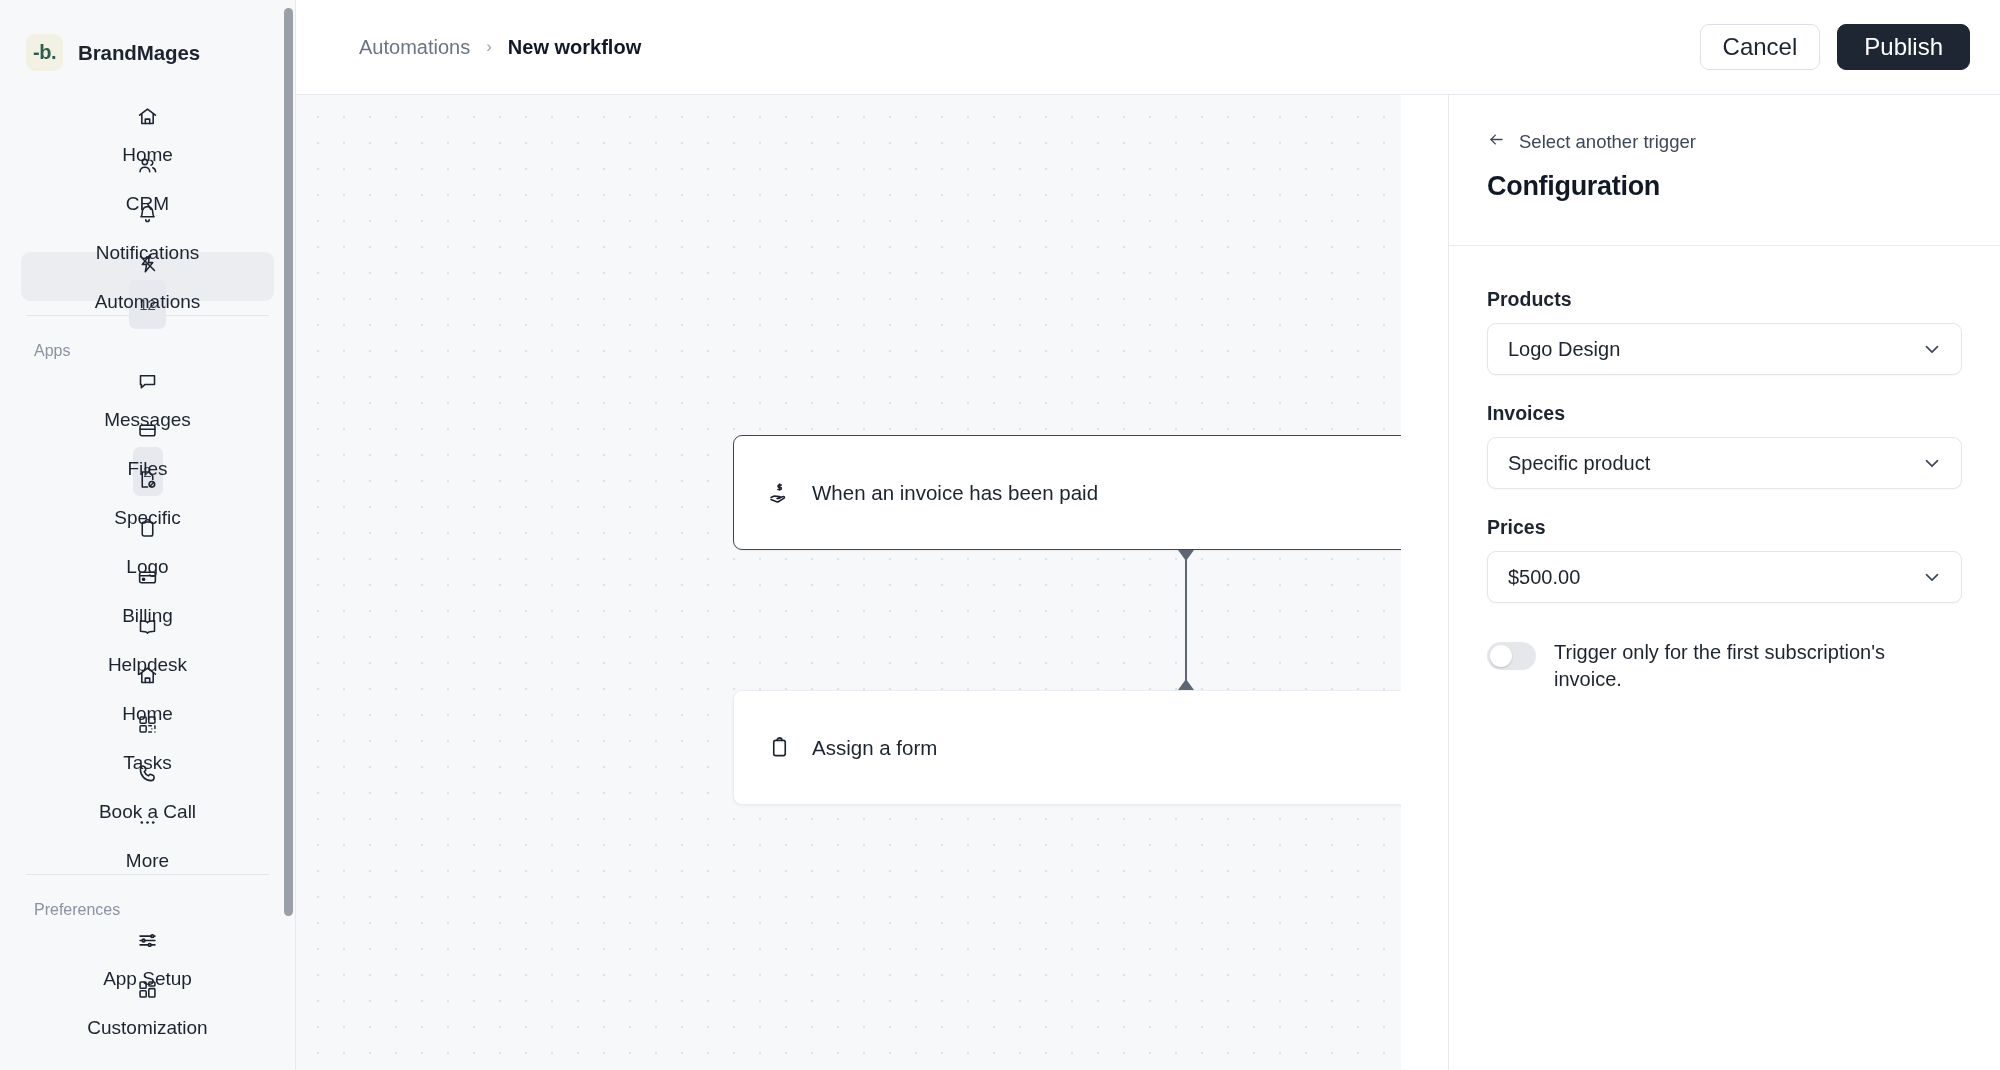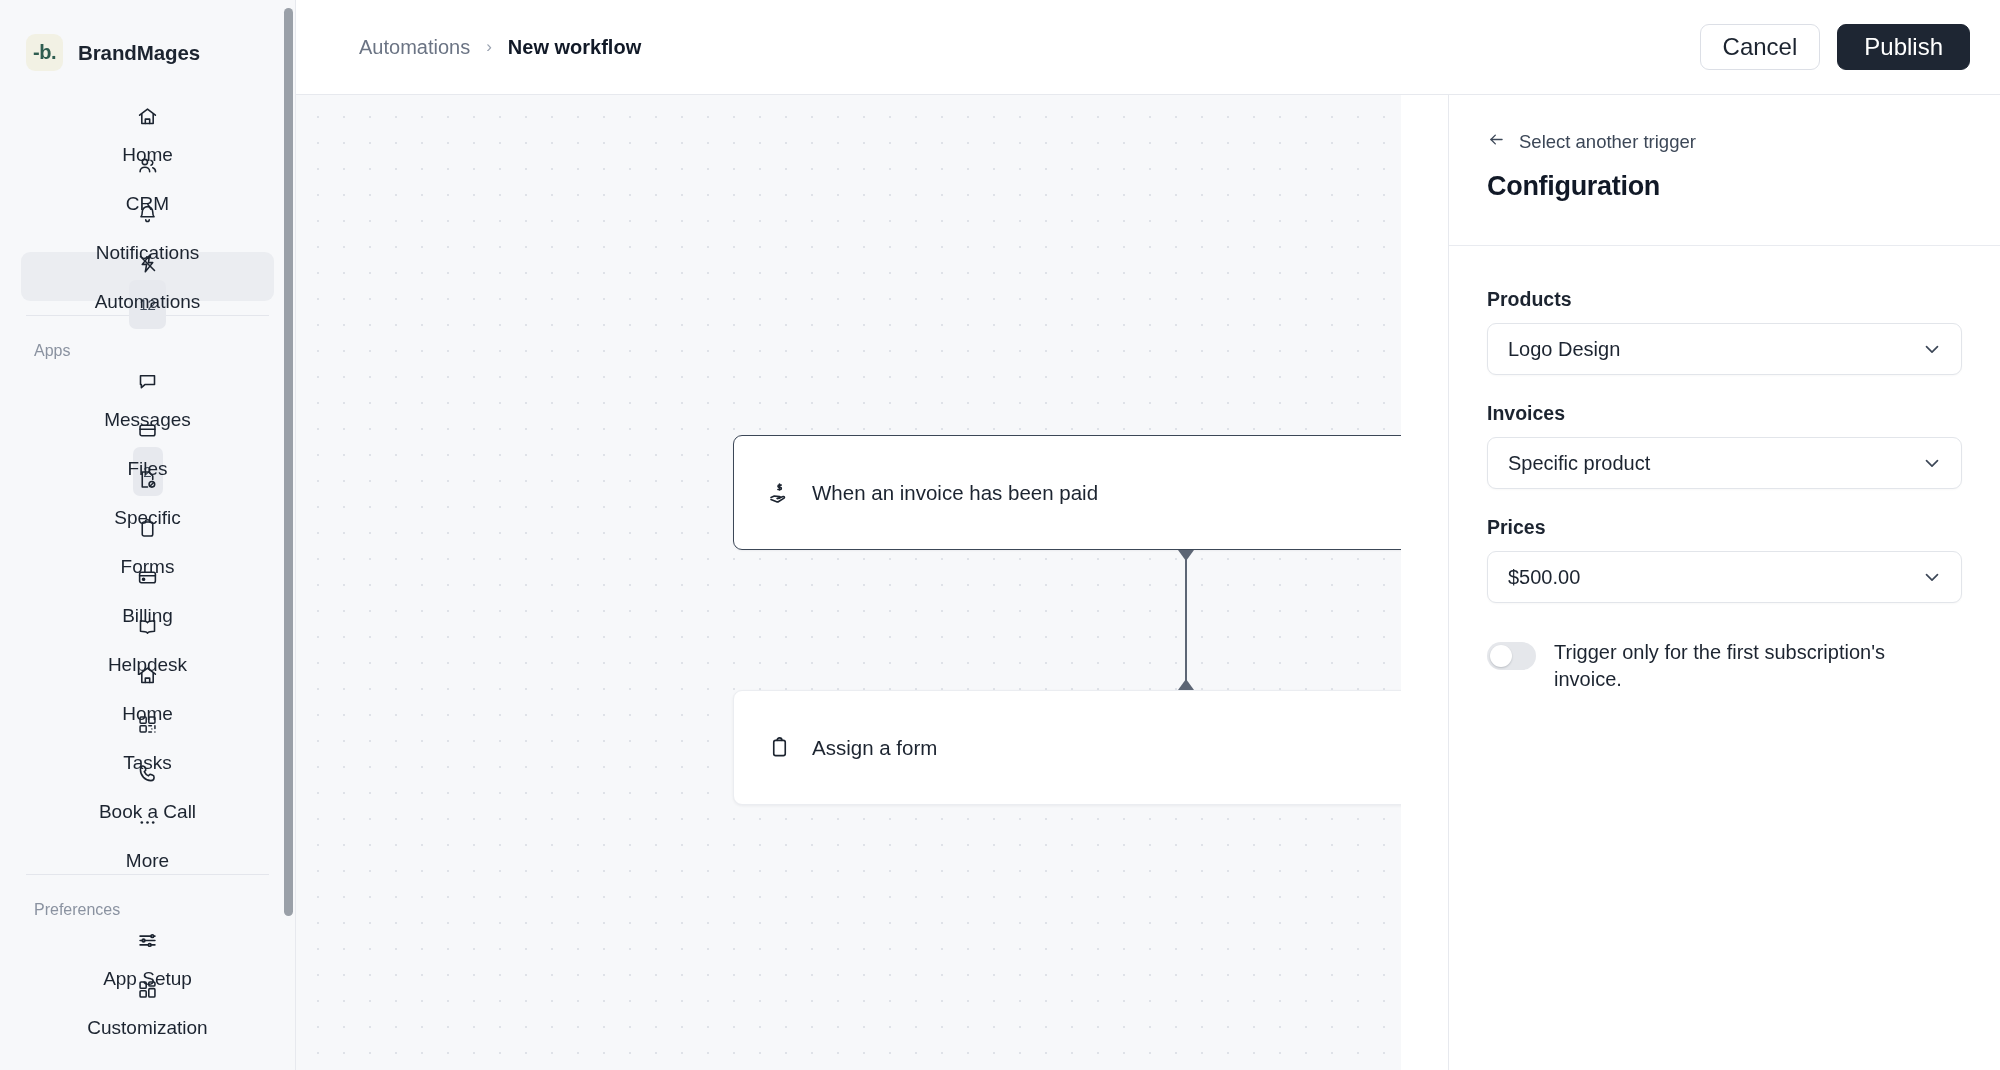--- a/index.html
+++ b/index.html
@@ -268,21 +268,21 @@
         <span class="nav-label">Specific</span>
       </div>
 
       <div class="nav-item">
         <span class="ic">
             <svg width="21" height="21" viewBox="0 0 24 24" fill="none" stroke="#1c2430" stroke-width="1.8" stroke-linecap="round" stroke-linejoin="round">
               <rect x="6" y="4.5" width="12" height="16" rx="2"></rect>
               <path d="M9.5 4.5a2.5 2.5 0 015 0"></path>
             </svg>
           </span>
-        <span class="nav-label">Forms</span>
+        <span class="nav-label">Logo</span>
       </div>
 
       <div class="nav-item">
         <span class="ic">
             <svg width="21" height="21" viewBox="0 0 24 24" fill="none" stroke="#1c2430" stroke-width="1.8" stroke-linecap="round" stroke-linejoin="round">
               <rect x="3" y="6" width="18" height="12" rx="2"></rect>
               <path d="M3 10h18"></path>
               <circle cx="7.5" cy="14" r="1.2" fill="#1c2430"></circle>
             </svg>
           </span>

